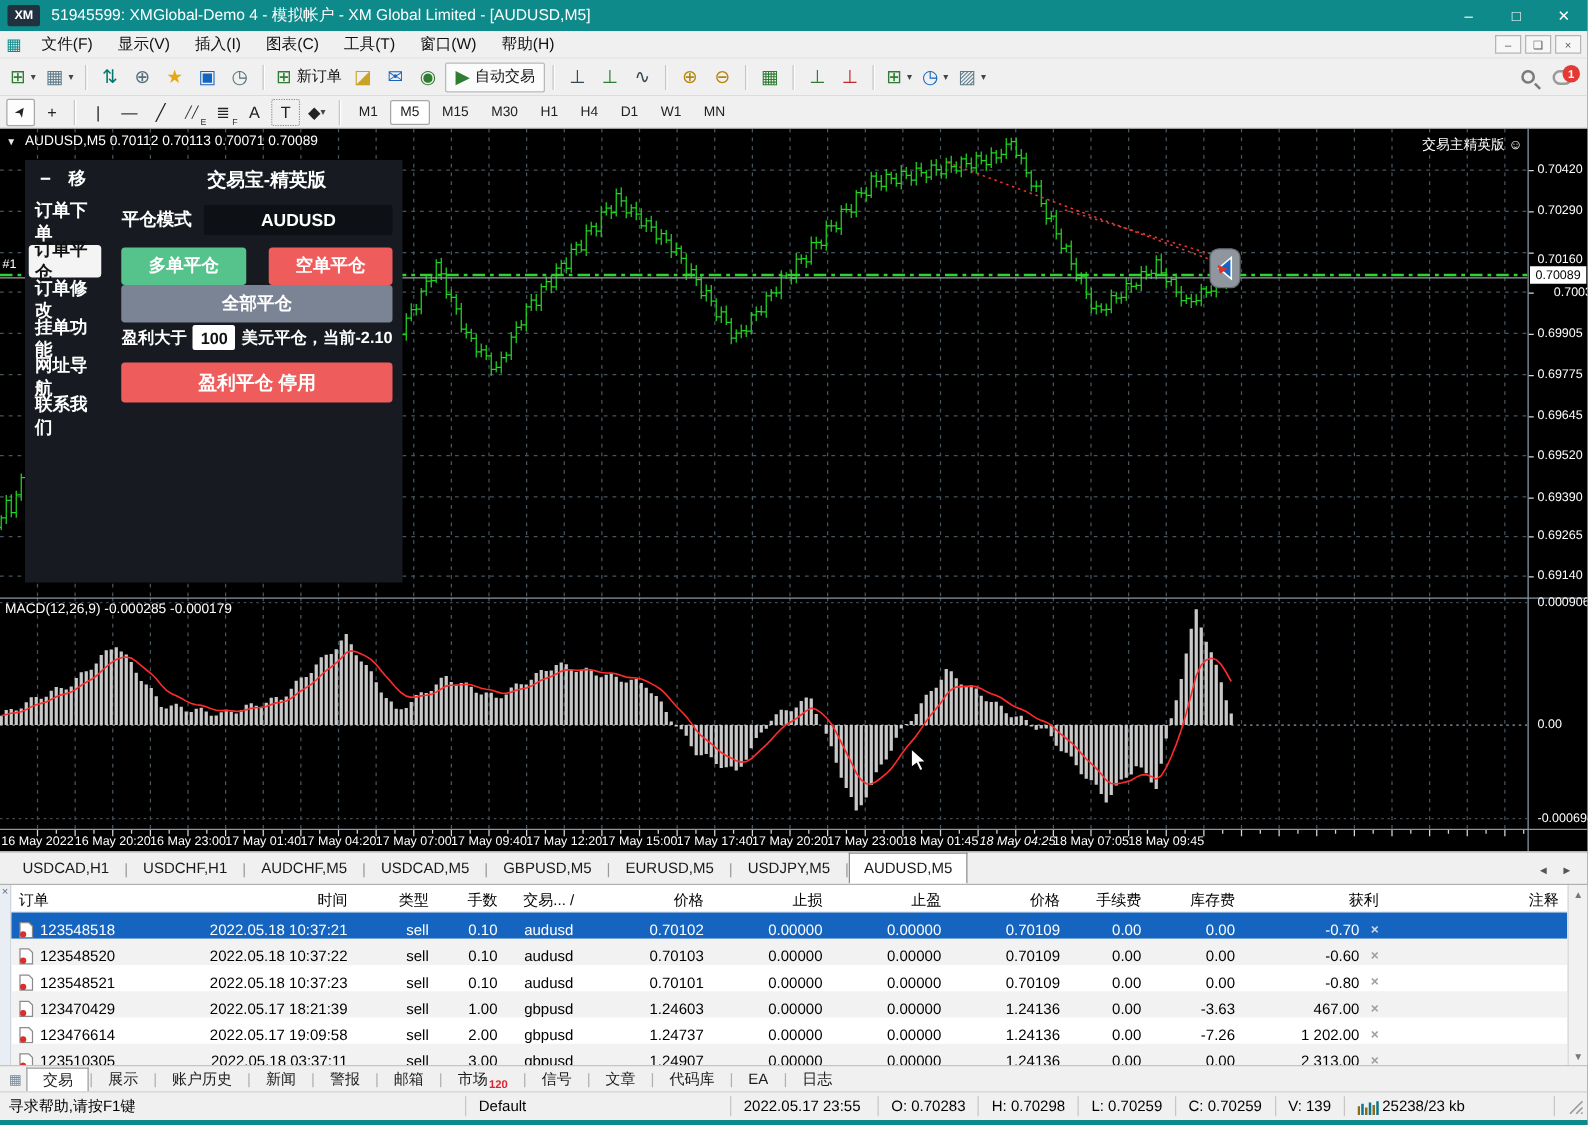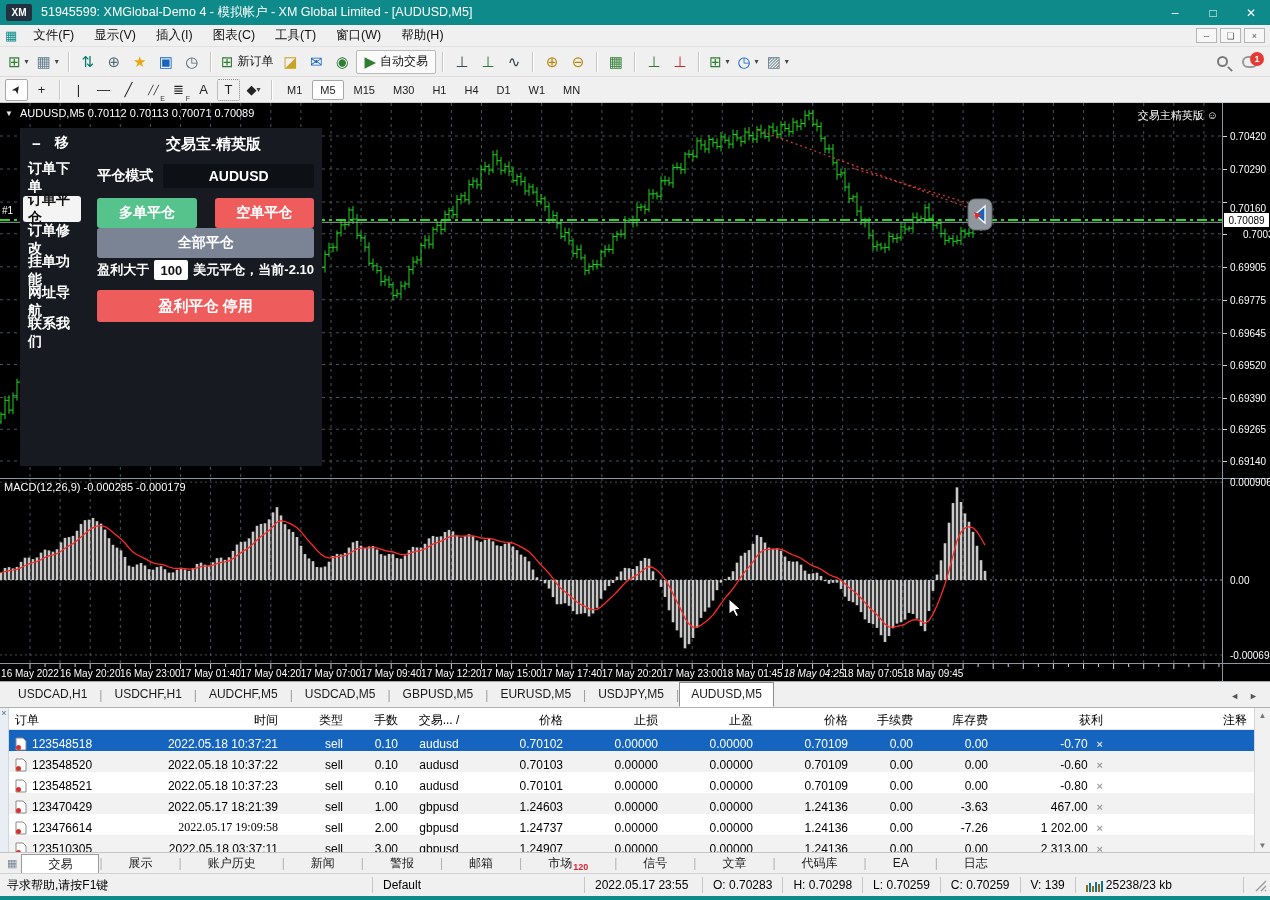--- a/index.html
+++ b/index.html
@@ -100,21 +100,21 @@
 .doc{margin-right:5px;flex:0 0 auto}
 .close-x{color:#a0a0a0;font-weight:bold;margin-left:9px;font-size:11px}
 .sel .close-x{color:#cfd8e6}
 .t-scroll{position:absolute;right:0;top:0;width:16px;height:145px;background:#f1f1f1;border-left:1px solid #d5d5d5;font-size:8px;color:#777;text-align:center}
 .ts-up{padding-top:3px}
 .ts-dn{position:absolute;bottom:3px;left:0;width:100%}
 
 
 .bottom-tabs{position:absolute;top:852px;height:21px;width:100%;background:#f0f0f0;border-top:1px solid #c5c5c5;display:flex;align-items:center;font-size:12px;padding-left:3px}
 .dock-icon{color:#7a8a9a;font-size:11px;padding:0 4px}
-.btab{padding:1px 26px;color:#1a1a1a;display:flex;align-items:center}
+.btab{padding:1px 12px;color:#1a1a1a;display:flex;align-items:center}
 .btab.active{background:#fff;border:1px solid #9a9a9a;border-bottom:none;height:20px;margin-top:1px}
 .btab .sub{color:#d23; font-size:9px;font-weight:bold;margin:7px 0 0 1px}
 .btab-sep{color:#b0b0b0}
 
 
 .statusbar{position:absolute;top:873px;height:23px;width:100%;background:#f0f0f0;border-top:1px solid #d2d2d2;display:flex;align-items:center;font-size:12px;color:#000}
 .sb{height:16px;display:flex;align-items:center;padding:0 10px;border-left:1px solid #c6c6c6;white-space:nowrap}
 .sb:first-child{border-left:none}
 .sb-help{width:372px;padding-left:7px}
 .sb-profile{width:212px}
@@ -1058,21 +1058,21 @@
           </span>
         </div>
         <div class="t-row">
           <span class="t-cell " style="width: 130px;">
             <svg width="12" height="14" class="doc">
               <path d="M1,1 L8,1 L11,4 L11,13 L1,13 Z" fill="#fefefe" stroke="#8a8a8a" stroke-width="1"></path>
               <circle cx="3.5" cy="10.5" r="2.5" fill="#d92f2f"></circle>
             </svg>
             <span>123476614</span>
           </span>
-          <span class="t-cell r" style="width: 145px; font-family: Liberation Serif, serif;">
+          <span class="t-cell r" style="width: 145px;">
             <span>2022.05.17 19:09:58</span>
           </span>
           <span class="t-cell r" style="width: 65px;">
             <span>sell</span>
           </span>
           <span class="t-cell r" style="width: 55px;">
             <span>2.00</span>
           </span>
           <span class="t-cell c" style="width: 70px;">
             <span>gbpusd</span>

